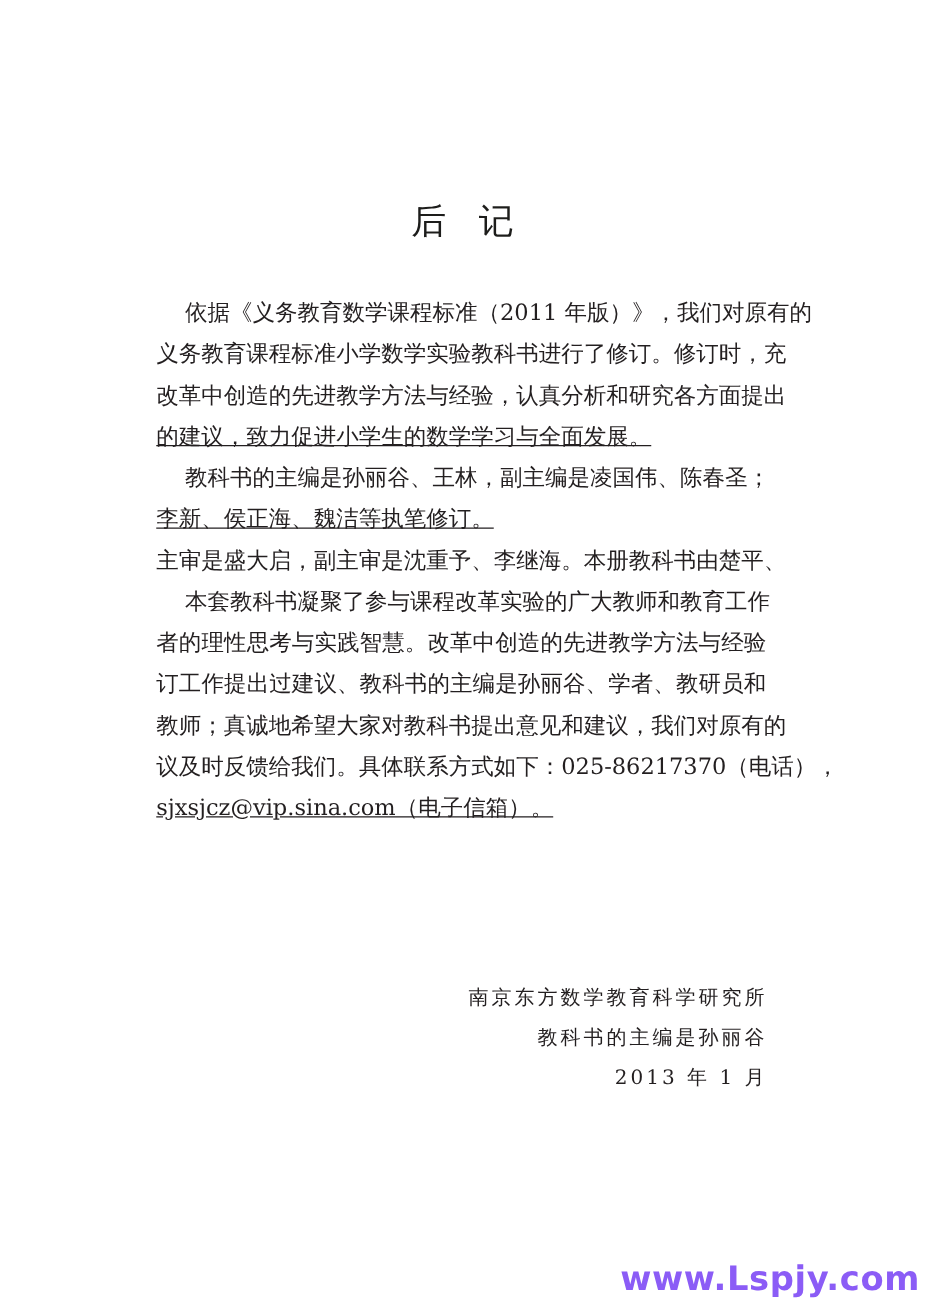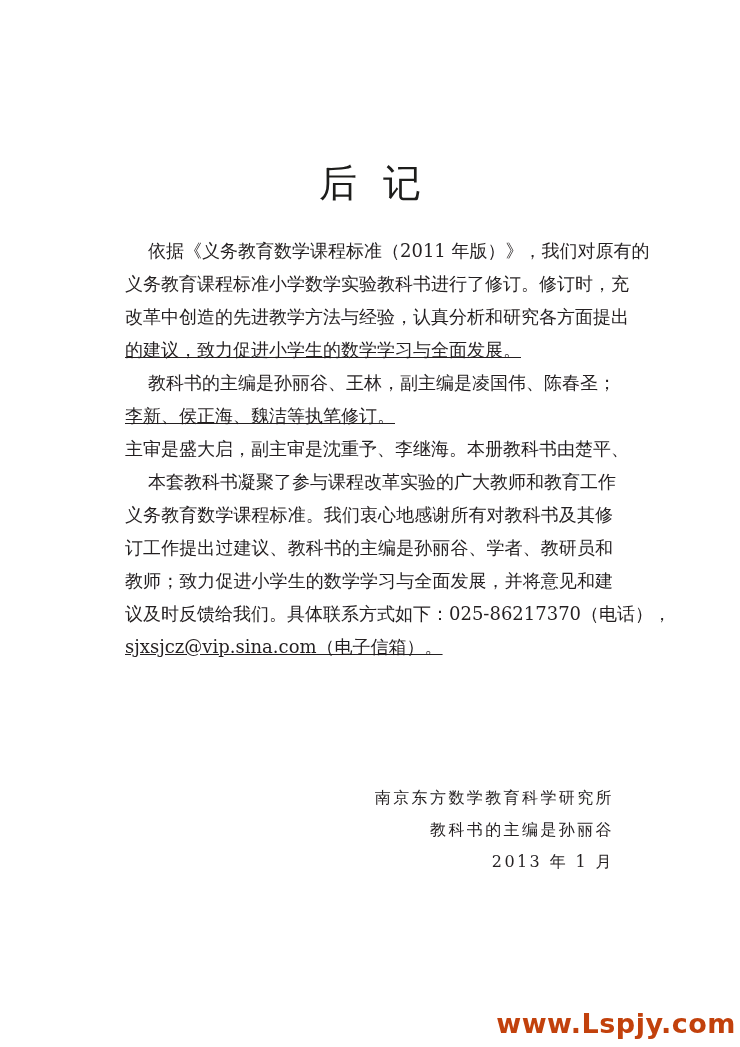--- a/index.html
+++ b/index.html
@@ -3,39 +3,39 @@
 <meta charset="utf-8">
 <style>
   html, body { margin: 0; padding: 0; }
   body {
     width: 740px; height: 1047px; background: #ffffff; position: relative; overflow: hidden;
     font-family: "DejaVu Serif", "Liberation Serif", serif; color: #231f20;
   }
   .title {
     position: absolute; left: 0; width: 740px; top: 158px; text-align: center;
     font-family: "DejaVu Sans", "Liberation Sans", sans-serif;
-    font-size: 38px; letter-spacing: 26px; text-indent: 26px; color: #1d1d1b;
+    font-size: 28px; letter-spacing: 26px; text-indent: 26px; color: #1d1d1b;
   }
   .body-text {
     position: absolute; left: 125px; top: 234px; width: 488px;
     font-size: 18px; line-height: 33px;
   }
   .para { margin: 0; padding: 0; }
   .line { display: block; white-space: nowrap; text-align: justify; text-align-last: justify; }
   .line.last { text-align-last: left; text-decoration: underline; }
   .line.indent { padding-left: 23px; }
   .sign {
     position: absolute; right: 126px; top: 782px; text-align: right;
     font-size: 16px; line-height: 32px; letter-spacing: 2.4px;
   }
   .sign div { white-space: nowrap; }
   .watermark {
     position: absolute; right: 4px; top: 1008px;
     font-family: "DejaVu Sans", "Liberation Sans", sans-serif; font-weight: bold;
-    font-size: 27px; color: #c2410c; letter-spacing: 0.5px;
+    font-size: 27px; color: #8b5cf6; letter-spacing: 0.5px;
   }
 </style>
 </head>
 <body>
 
 <div class="title">后记</div>
 
 <div class="body-text">
   <div class="para">
     <span class="line indent">依据《义务教育数学课程标准（2011 年版）》，我们对原有的</span>
@@ -43,23 +43,23 @@
     <span class="line">改革中创造的先进教学方法与经验，认真分析和研究各方面提出</span>
     <span class="line last">的建议，致力促进小学生的数学学习与全面发展。</span>
   </div>
   <div class="para">
     <span class="line indent">教科书的主编是孙丽谷、王林，副主编是凌国伟、陈春圣；</span>
     <span class="line last">李新、侯正海、魏洁等执笔修订。</span>
     <span class="line">主审是盛大启，副主审是沈重予、李继海。本册教科书由楚平、</span>
   </div>
   <div class="para">
     <span class="line indent">本套教科书凝聚了参与课程改革实验的广大教师和教育工作</span>
-    <span class="line">义务教育数学课程标准。我们衷心地感谢所有对教科书及其修</span>
+    <span class="line">者的理性思考与实践智慧。改革中创造的先进教学方法与经验</span>
     <span class="line">订工作提出过建议、教科书的主编是孙丽谷、学者、教研员和</span>
-    <span class="line">教师；致力促进小学生的数学学习与全面发展，并将意见和建</span>
+    <span class="line">教师；真诚地希望大家对教科书提出意见和建议，我们对原有的</span>
     <span class="line">议及时反馈给我们。具体联系方式如下：025-86217370（电话），</span>
     <span class="line last">sjxsjcz@vip.sina.com（电子信箱）。</span>
   </div>
 </div>
 
 <div class="sign">
   <div>南京东方数学教育科学研究所</div>
   <div>教科书的主编是孙丽谷</div>
   <div>2013 年 1 月</div>
 </div>

